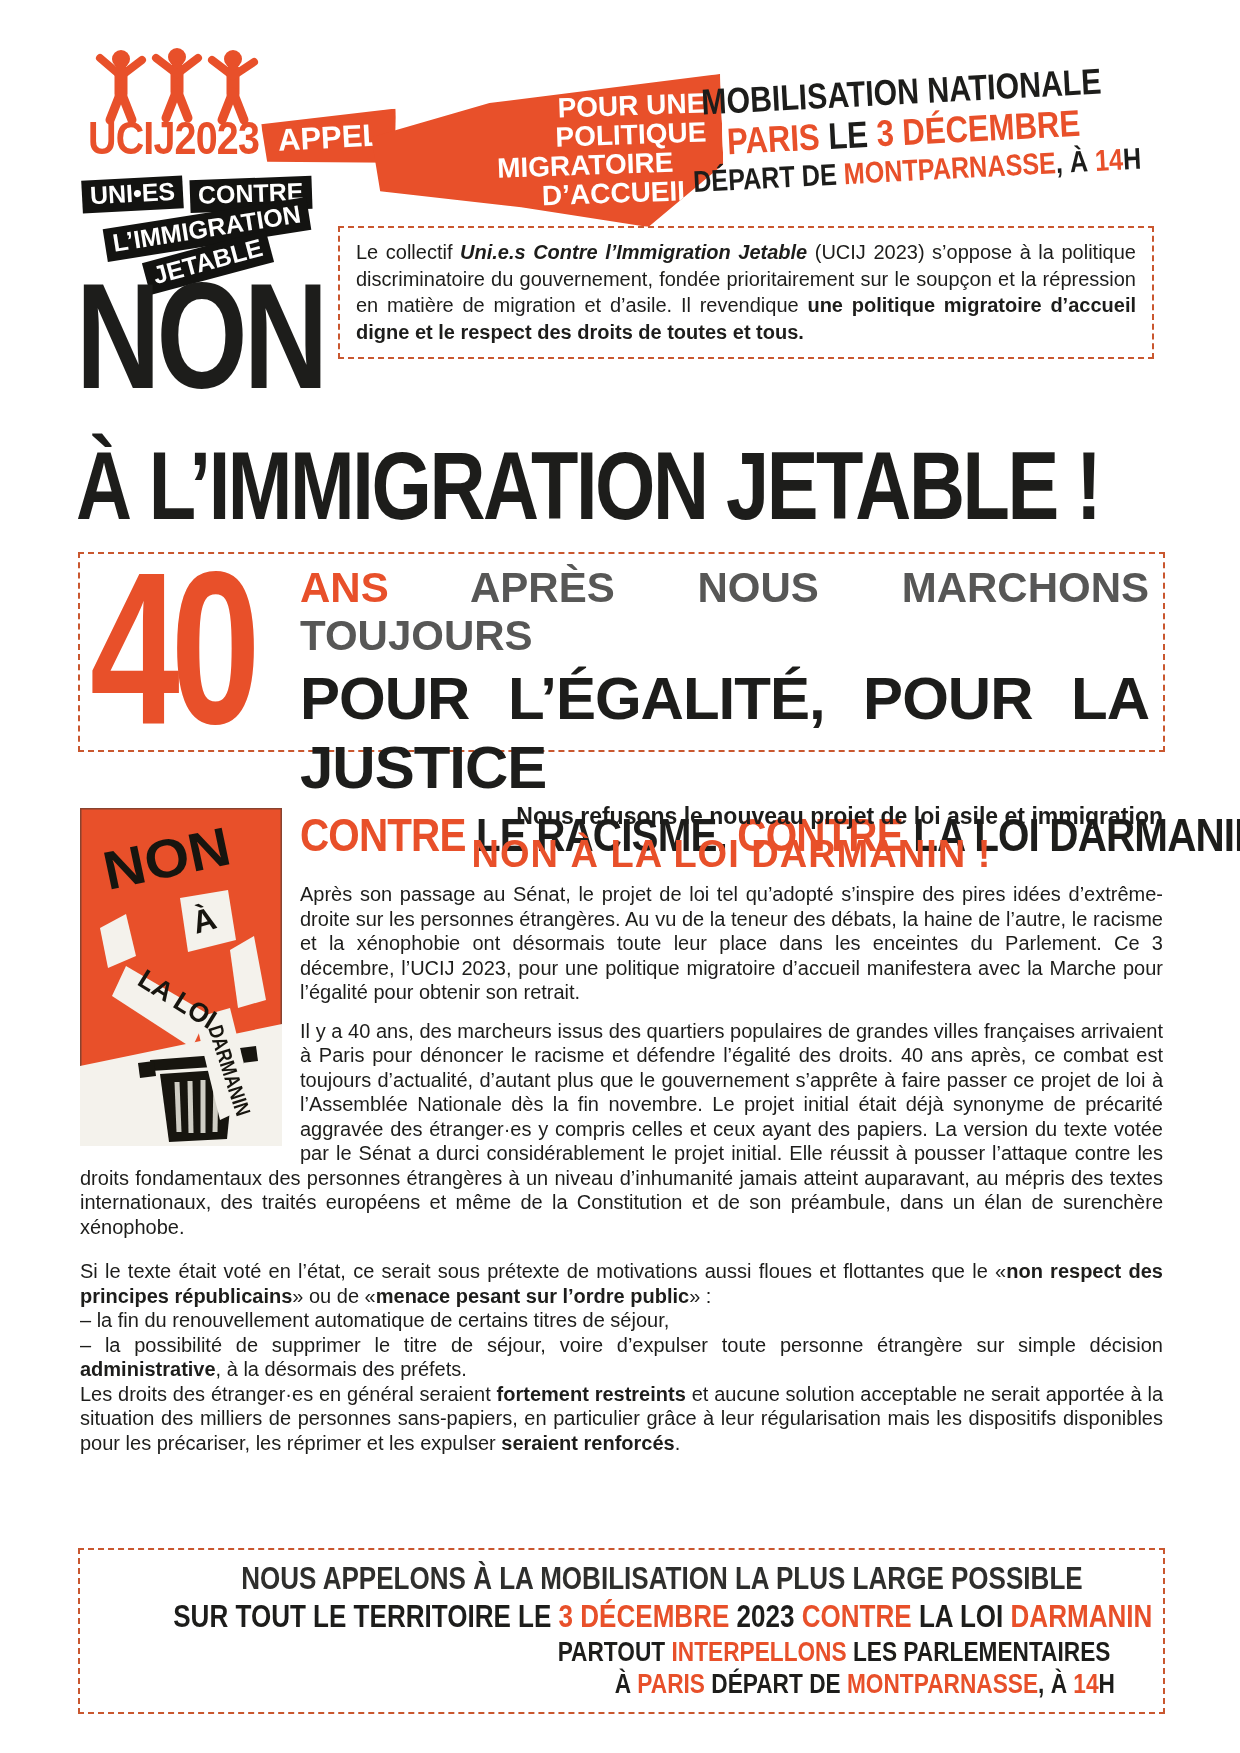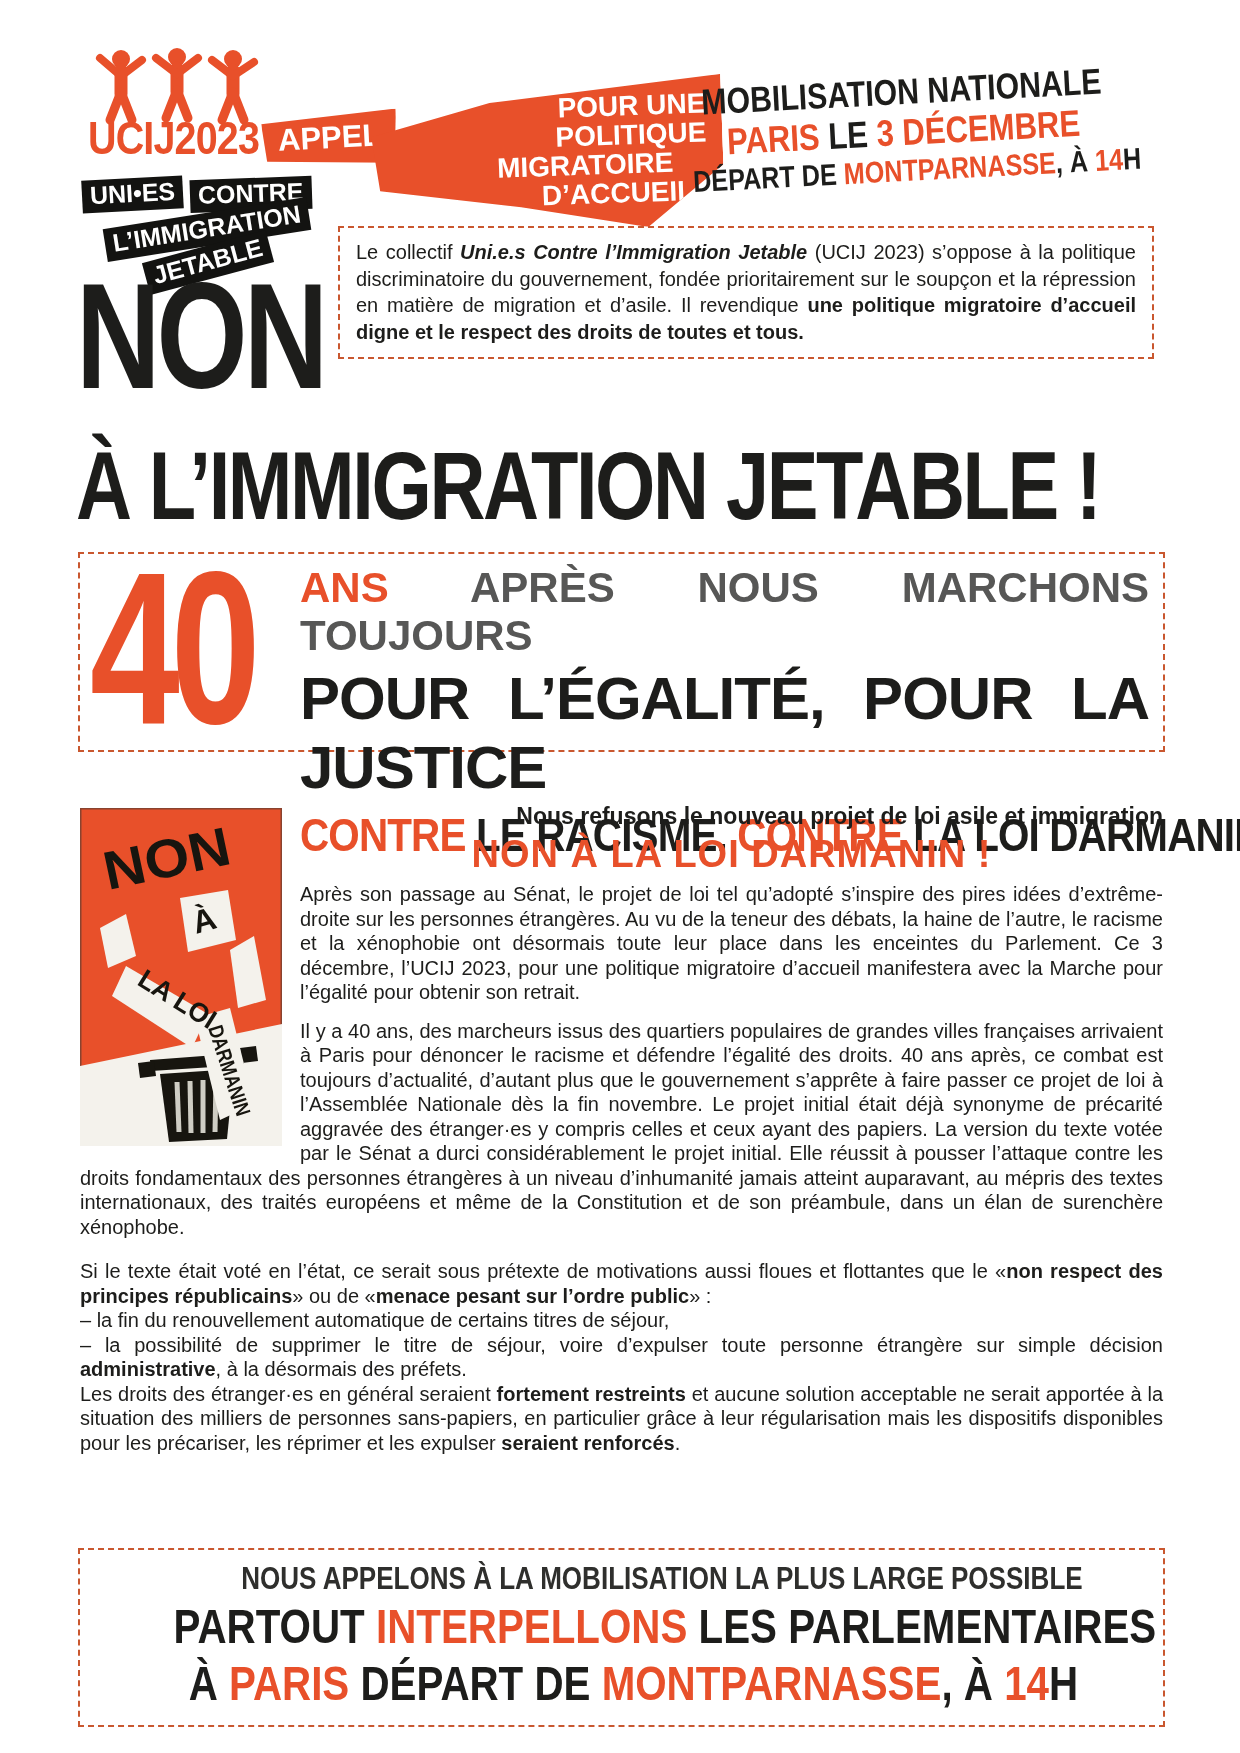--- a/index.html
+++ b/index.html
@@ -68,21 +68,21 @@
   .subhead{text-align:right;font-weight:700;font-size:23px;line-height:1.25;margin-top:2px;}
   .slogan{text-align:center;color:var(--accent);font-weight:800;font-size:38px;line-height:1.15;
           letter-spacing:1px;margin:2px 0 6px;}
   .para{margin:0 0 0;}
   .gap14{height:14px;}
   .gap20{height:20px;}
 
   
   .footer-box{width:1083px;text-align:right;padding:10px 0 12px;}
   .f-l1,.f-l2{font-size:31px;font-weight:800;line-height:1.22;color:#2f2f2d;}
-  .f-l3,.f-l4{font-size:48px;font-weight:800;line-height:1.2;color:#2f2f2d;}
+  .f-l3,.f-l4{font-size:27px;font-weight:800;line-height:1.2;color:#2f2f2d;}
 </style>
 </head>
 <body>
 
 <div class="page">
 
   <svg class="abs" style="left:88px;top:46px" width="178" height="86" viewBox="0 0 178 86">
     <g fill="none" stroke="#e8502a" stroke-linecap="round">
 
       <circle cx="33" cy="13" r="9" fill="#e8502a" stroke="none"></circle>
@@ -182,17 +182,18 @@
     <p class="para">Il y a 40 ans, des marcheurs issus des quartiers populaires de grandes villes françaises arrivaient à Paris pour dénoncer le racisme et défendre l’égalité des droits. 40 ans après, ce combat est toujours d’actualité, d’autant plus que le gouvernement s’apprête à faire passer ce projet de loi à l’Assemblée Nationale dès la fin novembre. Le projet initial était déjà synonyme de précarité aggravée des étranger·es y compris celles et ceux ayant des papiers. La version du texte votée par le Sénat a durci considérablement le projet initial. Elle réussit à pousser l’attaque contre les droits fondamentaux des personnes étrangères à un niveau d’inhumanité jamais atteint auparavant, au mépris des textes internationaux, des traités européens et même de la Constitution et de son préambule, dans un élan de surenchère xénophobe.</p>
     <div class="gap20"></div>
     <p class="para"><span>Si le texte était voté en l’état, ce serait sous prétexte de motivations aussi floues et flottantes que le «</span><span class="seg-bold">non respect des principes républicains</span><span>» ou de «</span><span class="seg-bold">menace pesant sur l’ordre public</span><span>» :</span></p>
     <p class="para">– la fin du renouvellement automatique de certains titres de séjour,</p>
     <p class="para"><span>– la possibilité de supprimer le titre de séjour, voire d’expulser toute personne étrangère sur simple décision </span><span class="seg-bold">administrative</span><span>, à la désormais des préfets.</span></p>
     <p class="para"><span>Les droits des étranger·es en général seraient </span><span class="seg-bold">fortement restreints</span><span> et aucune solution acceptable ne serait apportée à la situation des milliers de personnes sans-papiers, en particulier grâce à leur régularisation mais les dispositifs disponibles pour les précariser, les réprimer et les expulser </span><span class="seg-bold">seraient renforcés</span><span>.</span></p>
   </div>
 
   <div class="abs dashed footer-box" style="left:78px;top:1548px">
     <div class="f-l1"><span class="condc">NOUS APPELONS À LA MOBILISATION LA PLUS LARGE POSSIBLE</span></div>
+    <div class="f-l2"><span class="condc"><span class="seg-dark">SUR TOUT LE TERRITOIRE LE </span><span class="seg-red">3 DÉCEMBRE</span><span class="seg-dark"> 2023 </span><span class="seg-red">CONTRE</span><span class="seg-dark"> LA LOI </span><span class="seg-red">DARMANIN</span></span></div>
     <div class="f-l3"><span class="condc"><span class="seg-dark">PARTOUT </span><span class="seg-red">INTERPELLONS</span><span class="seg-dark"> LES PARLEMENTAIRES</span></span></div>
     <div class="f-l4"><span class="condc"><span class="seg-dark">À </span><span class="seg-red">PARIS</span><span class="seg-dark"> DÉPART DE </span><span class="seg-red">MONTPARNASSE</span><span class="seg-dark">, À </span><span class="seg-red">14</span><span class="seg-dark">H</span></span></div>
   </div>
 
 </div>
 
 </body></html>

